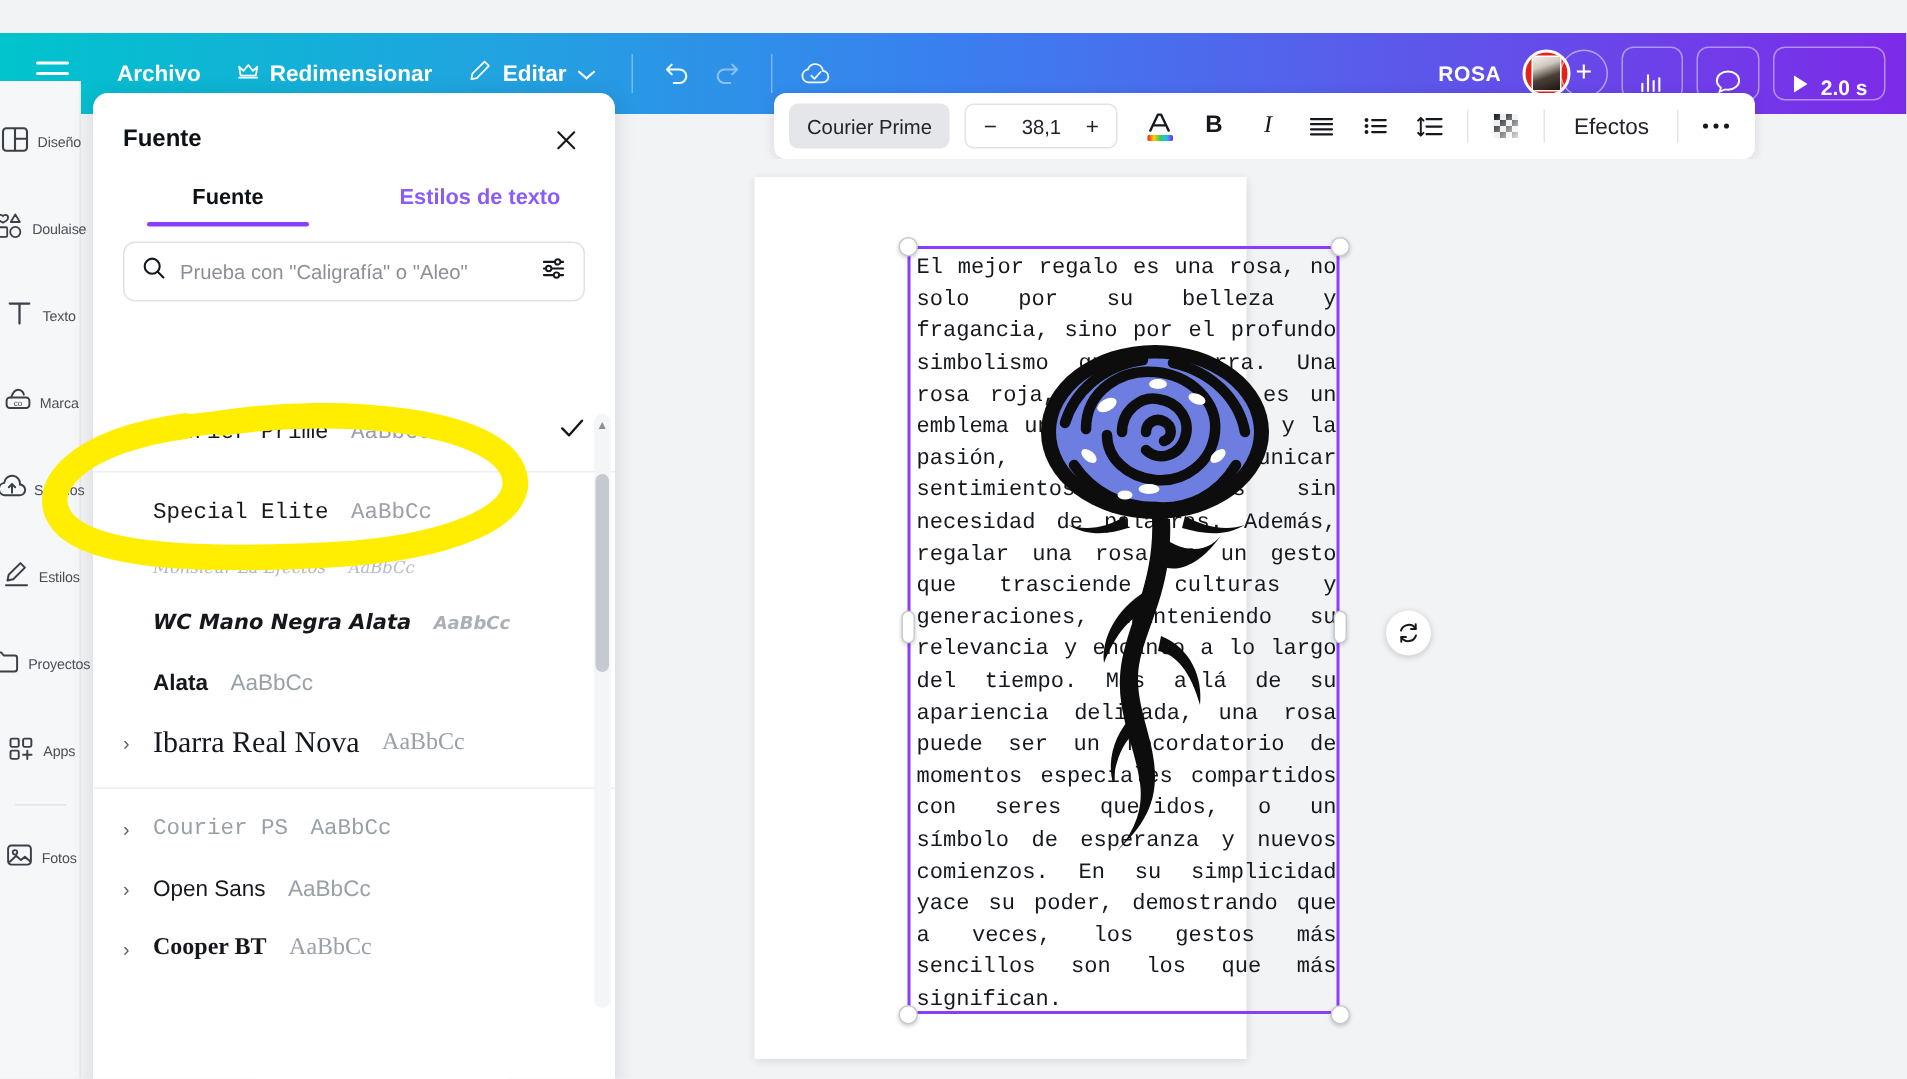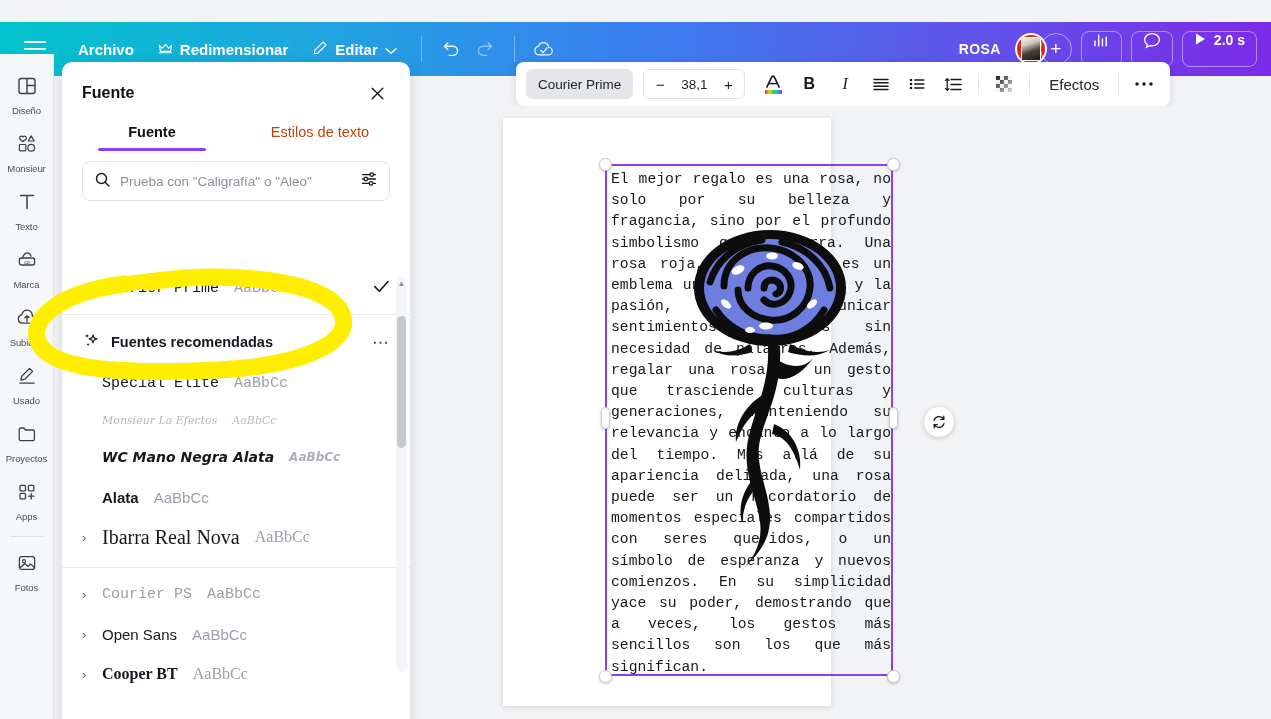--- a/index.html
+++ b/index.html
@@ -47,58 +47,58 @@
     border: 1px solid #fff;
   }
   .plusbtn {
     width: 32px; height: 32px; border-radius: 50%;
     border: 1px solid rgba(255,255,255,.5);
     display: flex; align-items: center; justify-content: center;
     margin-left: -7px; font-size: 19px; cursor: pointer; color:#fff;
   }
   .pillbtn {
     height: 36px; border: 1px solid rgba(255,255,255,.45); border-radius: 8px;
-    display: flex; align-items: flex-start; justify-content: center; gap: 7px;
+    display: flex; align-items: flex-end; justify-content: center; gap: 7px;
     padding: 0 11px; margin-left: 9px; cursor: pointer; color: #fff;
     font-size: 14px; font-weight: bold;
   }
   .sharebtn {
     height: 38px; background: #fff; color: #21242c; border-radius: 8px;
     display: flex; align-items: center; gap: 8px; padding: 0 16px;
     margin-left: 12px; font-size: 14.5px; font-weight: bold; cursor: pointer;
   }
 
   
   .rail {
     position: absolute; left: 0; top: 54px; width: 54px; height: 665px;
     background: #f6f7f9; border-right: 1px solid #e6e8eb;
     display: flex; flex-direction: column; align-items: center; padding-top: 12px;
   }
   .rail-item {
-    width: 54px; height: 58px; display: flex; flex-direction: column;
+    width: 54px; height: 58px; display: flex; flex-direction: row;
     align-items: center; justify-content: center; gap: 4px; cursor: pointer;
     color: #3b3f46;
   }
   .rail-item .lbl { font-size: 9.5px; color: #4a4e56; letter-spacing: -.1px; }
   .rail-div { width: 34px; height: 1px; background: #e0e3e7; margin: 6px 0; }
 
   
   .panel {
     position: absolute; left: 62px; top: 62px; width: 348px; height: 685px;
     background: #fff; border-radius: 10px 10px 0 0;
     box-shadow: 0 2px 14px rgba(20,25,40,.13);
     overflow: hidden;
   }
   .panel-head { display: flex; align-items: center; justify-content: space-between; padding: 18px 20px 6px 20px; }
   .panel-title { font-size: 16px; font-weight: bold; color: #0d1216; }
   .xbtn { width: 26px; height: 26px; cursor: pointer; display:flex;align-items:center;justify-content:center; }
   .tabs { display: flex; padding: 0 6px; position: relative; }
   .tab {
     flex: 1; text-align: center; padding: 12px 0 11px 0;
-    font-size: 14.5px; color: #c2410c; cursor: pointer; position: relative;
+    font-size: 14.5px; color: #8b5cf6; cursor: pointer; position: relative; font-weight: bold;
   }
   .tab.active { color: #0d1216; font-weight: bold; }
   .tab.active::after {
     content: ""; position: absolute; left: 18%; right: 18%; bottom: 0;
     height: 3px; background: #8b3dff; border-radius: 2px;
   }
   .searchwrap { padding: 10px 20px 8px 20px; }
   .searchbox {
     height: 40px; border: 1px solid #dfe2e6; border-radius: 8px;
     display: flex; align-items: center; gap: 9px; padding: 0 11px;
@@ -303,21 +303,21 @@
 
     <div class="rail-item">
       <span>
         <svg width="22" height="22" viewBox="0 0 22 22">
             <path d="M5.4 3.2c1 0 1.6.8 1.6.8s.6-.8 1.6-.8c1 0 1.8.8 1.8 1.9 0 1.6-3.4 3.3-3.4 3.3S3.6 6.7 3.6 5.1c0-1.1.8-1.9 1.8-1.9z" fill="none" stroke="#3b3f46" stroke-width="1.2"></path>
             <path d="M15.2 2.9l3 5.1h-6z" fill="none" stroke="#3b3f46" stroke-width="1.2" stroke-linejoin="round"></path>
             <rect x="3.4" y="11.5" width="6.4" height="6.4" rx=".8" fill="none" stroke="#3b3f46" stroke-width="1.2"></rect>
             <circle cx="15.2" cy="14.7" r="3.4" fill="none" stroke="#3b3f46" stroke-width="1.2"></circle>
           </svg>
       </span>
-      <span class="lbl">Monsieur</span>
+      <span class="lbl">Doulaise</span>
     </div>
 
     <div class="rail-item">
       <span>
         <svg width="22" height="22" viewBox="0 0 22 22">
             <path d="M4.5 4.4h13M11 4.4v13.2" fill="none" stroke="#3b3f46" stroke-width="1.5" stroke-linecap="round"></path>
           </svg>
       </span>
       <span class="lbl">Texto</span>
     </div>
@@ -343,21 +343,21 @@
       <span class="lbl">Subidos</span>
     </div>
 
     <div class="rail-item">
       <span>
         <svg width="22" height="22" viewBox="0 0 22 22">
             <path d="M13.6 3.4l3 3-7.8 7.8-3.8.8.8-3.8z" fill="none" stroke="#3b3f46" stroke-width="1.3" stroke-linejoin="round"></path>
             <path d="M4 18.2h14" stroke="#3b3f46" stroke-width="1.3" stroke-linecap="round"></path>
           </svg>
       </span>
-      <span class="lbl">Usado</span>
+      <span class="lbl">Estilos</span>
     </div>
 
     <div class="rail-item">
       <span>
         <svg width="22" height="22" viewBox="0 0 22 22">
             <path d="M3.2 6.6a1.6 1.6 0 011.6-1.6h3.1l1.6 2h7.3a1.6 1.6 0 011.6 1.6v7.4a1.6 1.6 0 01-1.6 1.6H4.8a1.6 1.6 0 01-1.6-1.6z" fill="none" stroke="#3b3f46" stroke-width="1.3" stroke-linejoin="round"></path>
           </svg>
       </span>
       <span class="lbl">Proyectos</span>
     </div>
@@ -431,31 +431,20 @@
         <span class="fsample mono">AaBbCc</span>
         <span class="fcheck">
           <svg width="17" height="15" viewBox="0 0 17 15">
               <path d="M1.8 7.6l4.6 4.6L15 2.5" fill="none" stroke="#15191e" stroke-width="1.6" stroke-linecap="round" stroke-linejoin="round"></path>
             </svg>
         </span>
       </div>
 
       <div class="hdiv"></div>
 
-      <div class="sectionrow">
-        <span>
-          <svg width="19" height="19" viewBox="0 0 20 20">
-              <path d="M11.6 4.2l1.1 3 3 1.1-3 1.1-1.1 3-1.1-3-3-1.1 3-1.1z" fill="none" stroke="#15191e" stroke-width="1.2" stroke-linejoin="round"></path>
-              <path d="M5.3 3.1l.6 1.5 1.5.6-1.5.6-.6 1.5-.6-1.5-1.5-.6 1.5-.6z" fill="#15191e"></path>
-              <path d="M6.4 12.6l.5 1.2 1.2.5-1.2.5-.5 1.2-.5-1.2-1.2-.5 1.2-.5z" fill="#15191e"></path>
-            </svg>
-        </span>
-        <span class="sectionlbl">Fuentes recomendadas</span>
-        <span class="dots">⋯</span>
-      </div>
 
       <div class="frow">
         <span class="chev blank">›</span>
         <span class="fname mono">Special Elite</span>
         <span class="fsample mono">AaBbCc</span>
       </div>
 
       <div class="frow" style="height:34px;">
         <span class="chev blank">›</span>
         <span class="fname script" style="font-size:11px;color:#b2b7be;">Monsieur La Efectos</span>

